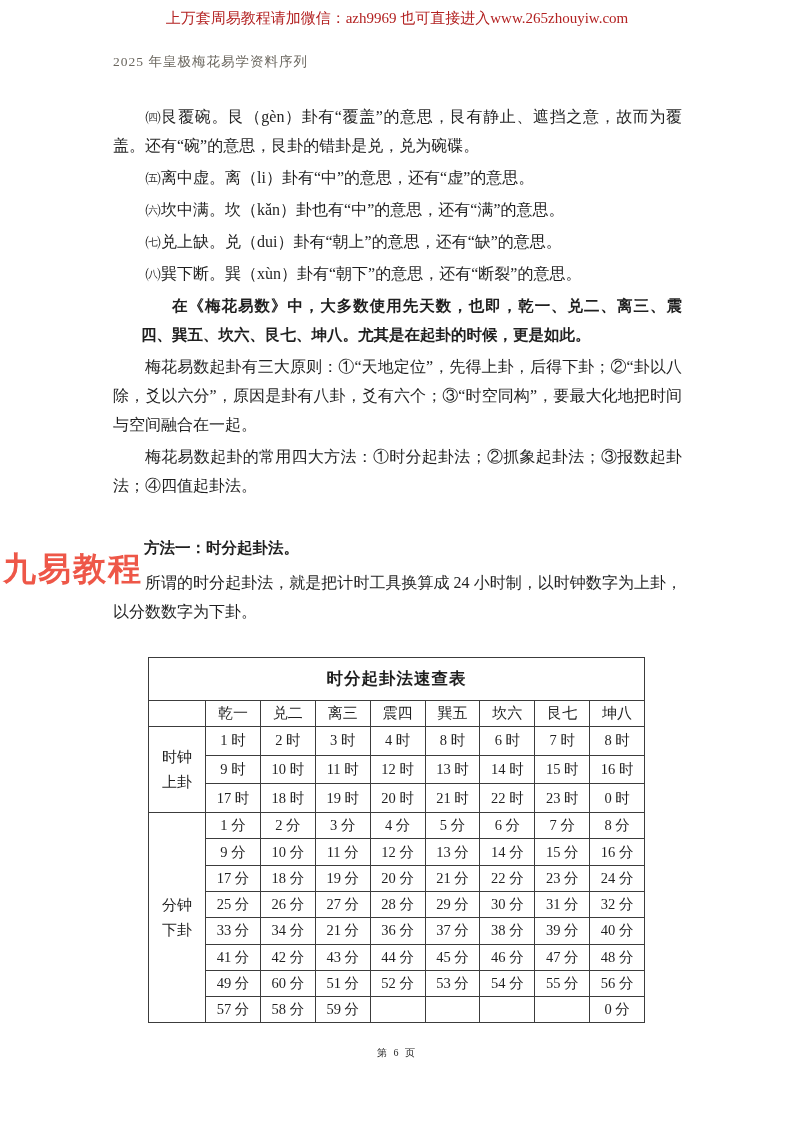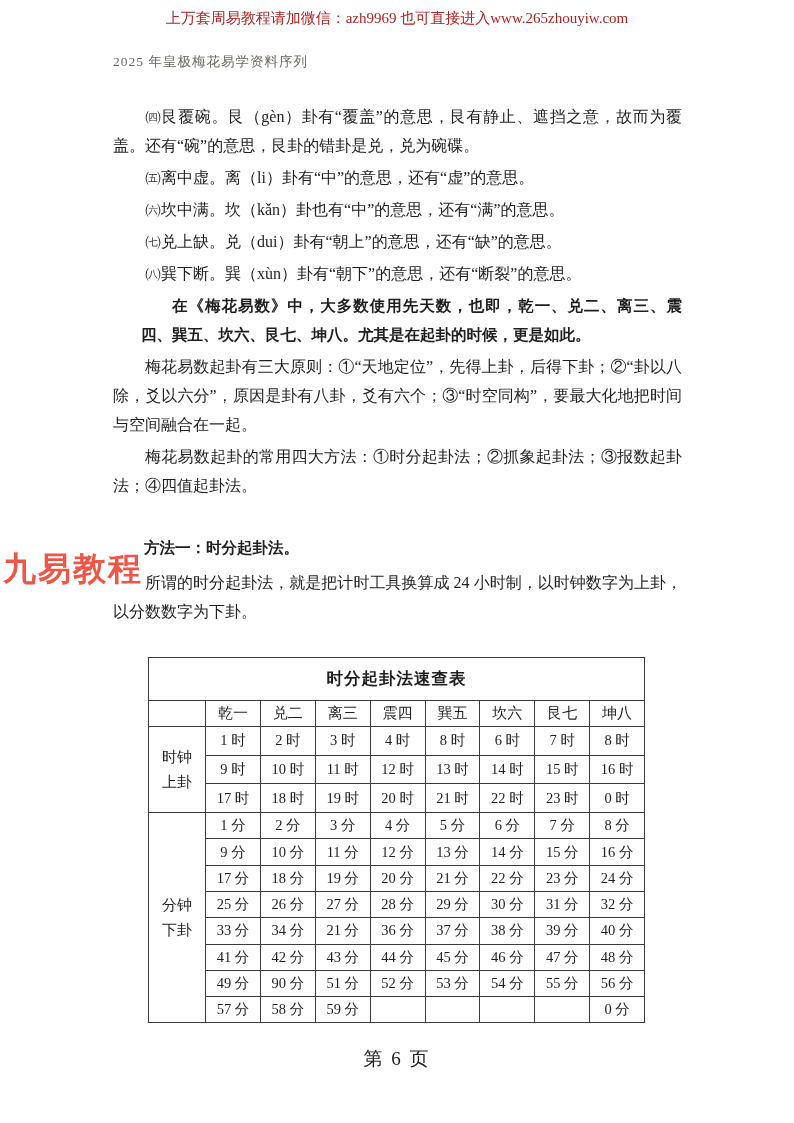--- a/index.html
+++ b/index.html
@@ -99,21 +99,21 @@
   }
   .lookup-table .group-label span{
     display:inline-block;
     width:2em;
     line-height:1.65;
   }
   .col-label{width:57px;}
   .page-footer{
     position:absolute;top:1046px;left:0;width:100%;
     text-align:center;
-    font-size:19px;
+    font-size:10px;
     letter-spacing:2px;
   }
 </style>
 </head>
 <body>
 
 <div class="page">
 
   <div class="promo-header">上万套周易教程请加微信：azh9969   也可直接进入www.265zhouyiw.com</div>
 
@@ -244,21 +244,21 @@
           <td>42 分</td>
           <td>43 分</td>
           <td>44 分</td>
           <td>45 分</td>
           <td>46 分</td>
           <td>47 分</td>
           <td>48 分</td>
         </tr>
         <tr class="minute-row">
           <td>49 分</td>
-          <td>90 分</td>
+          <td>60 分</td>
           <td>51 分</td>
           <td>52 分</td>
           <td>53 分</td>
           <td>54 分</td>
           <td>55 分</td>
           <td>56 分</td>
         </tr>
         <tr class="minute-row">
           <td>57 分</td>
           <td>58 分</td>

